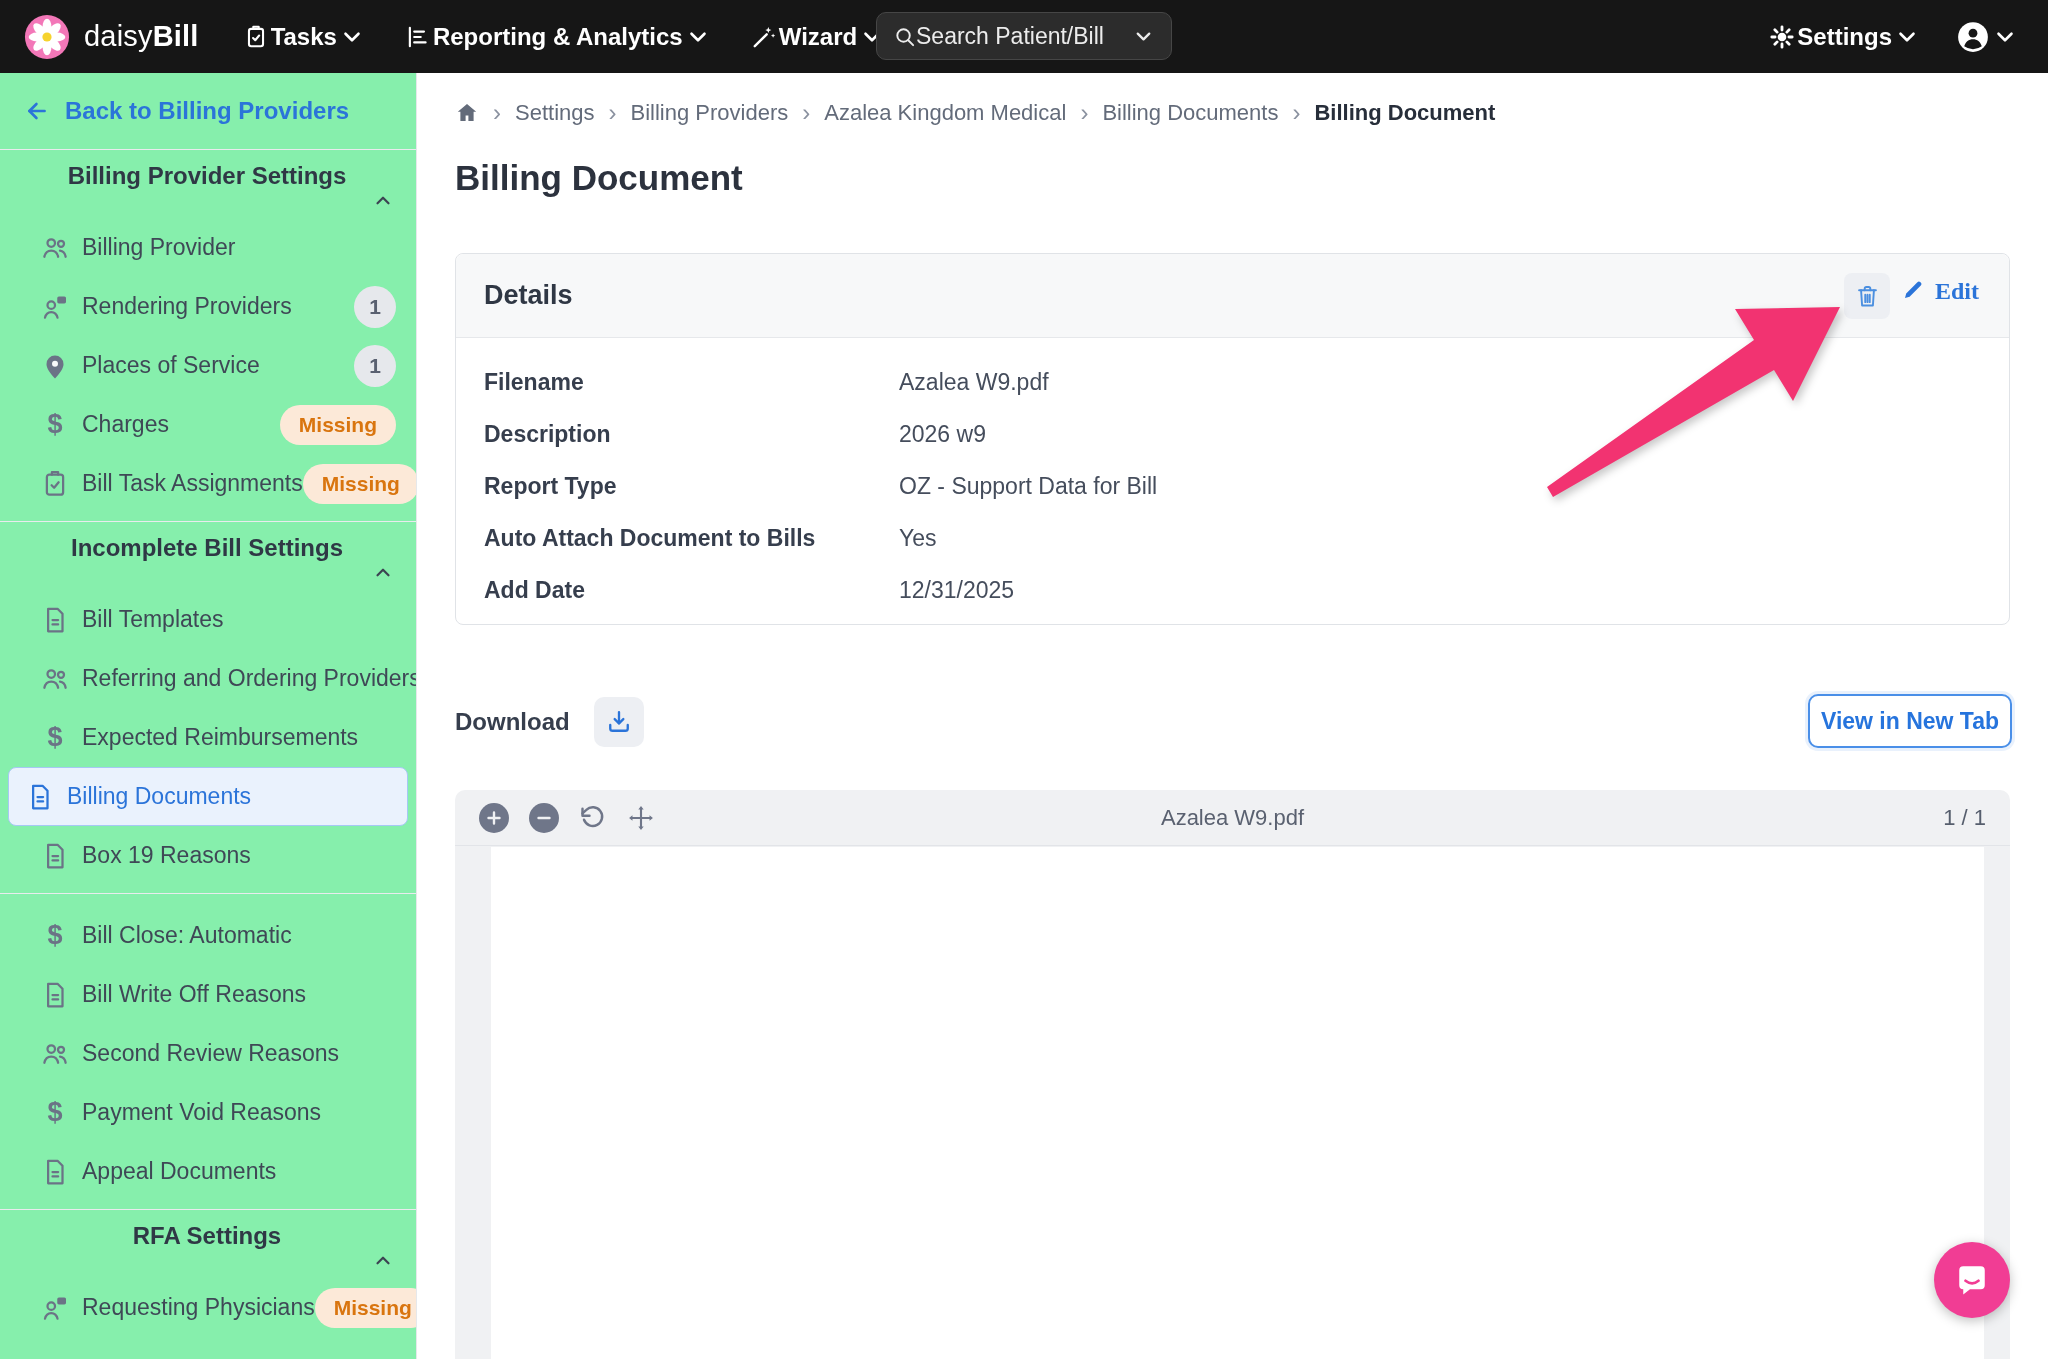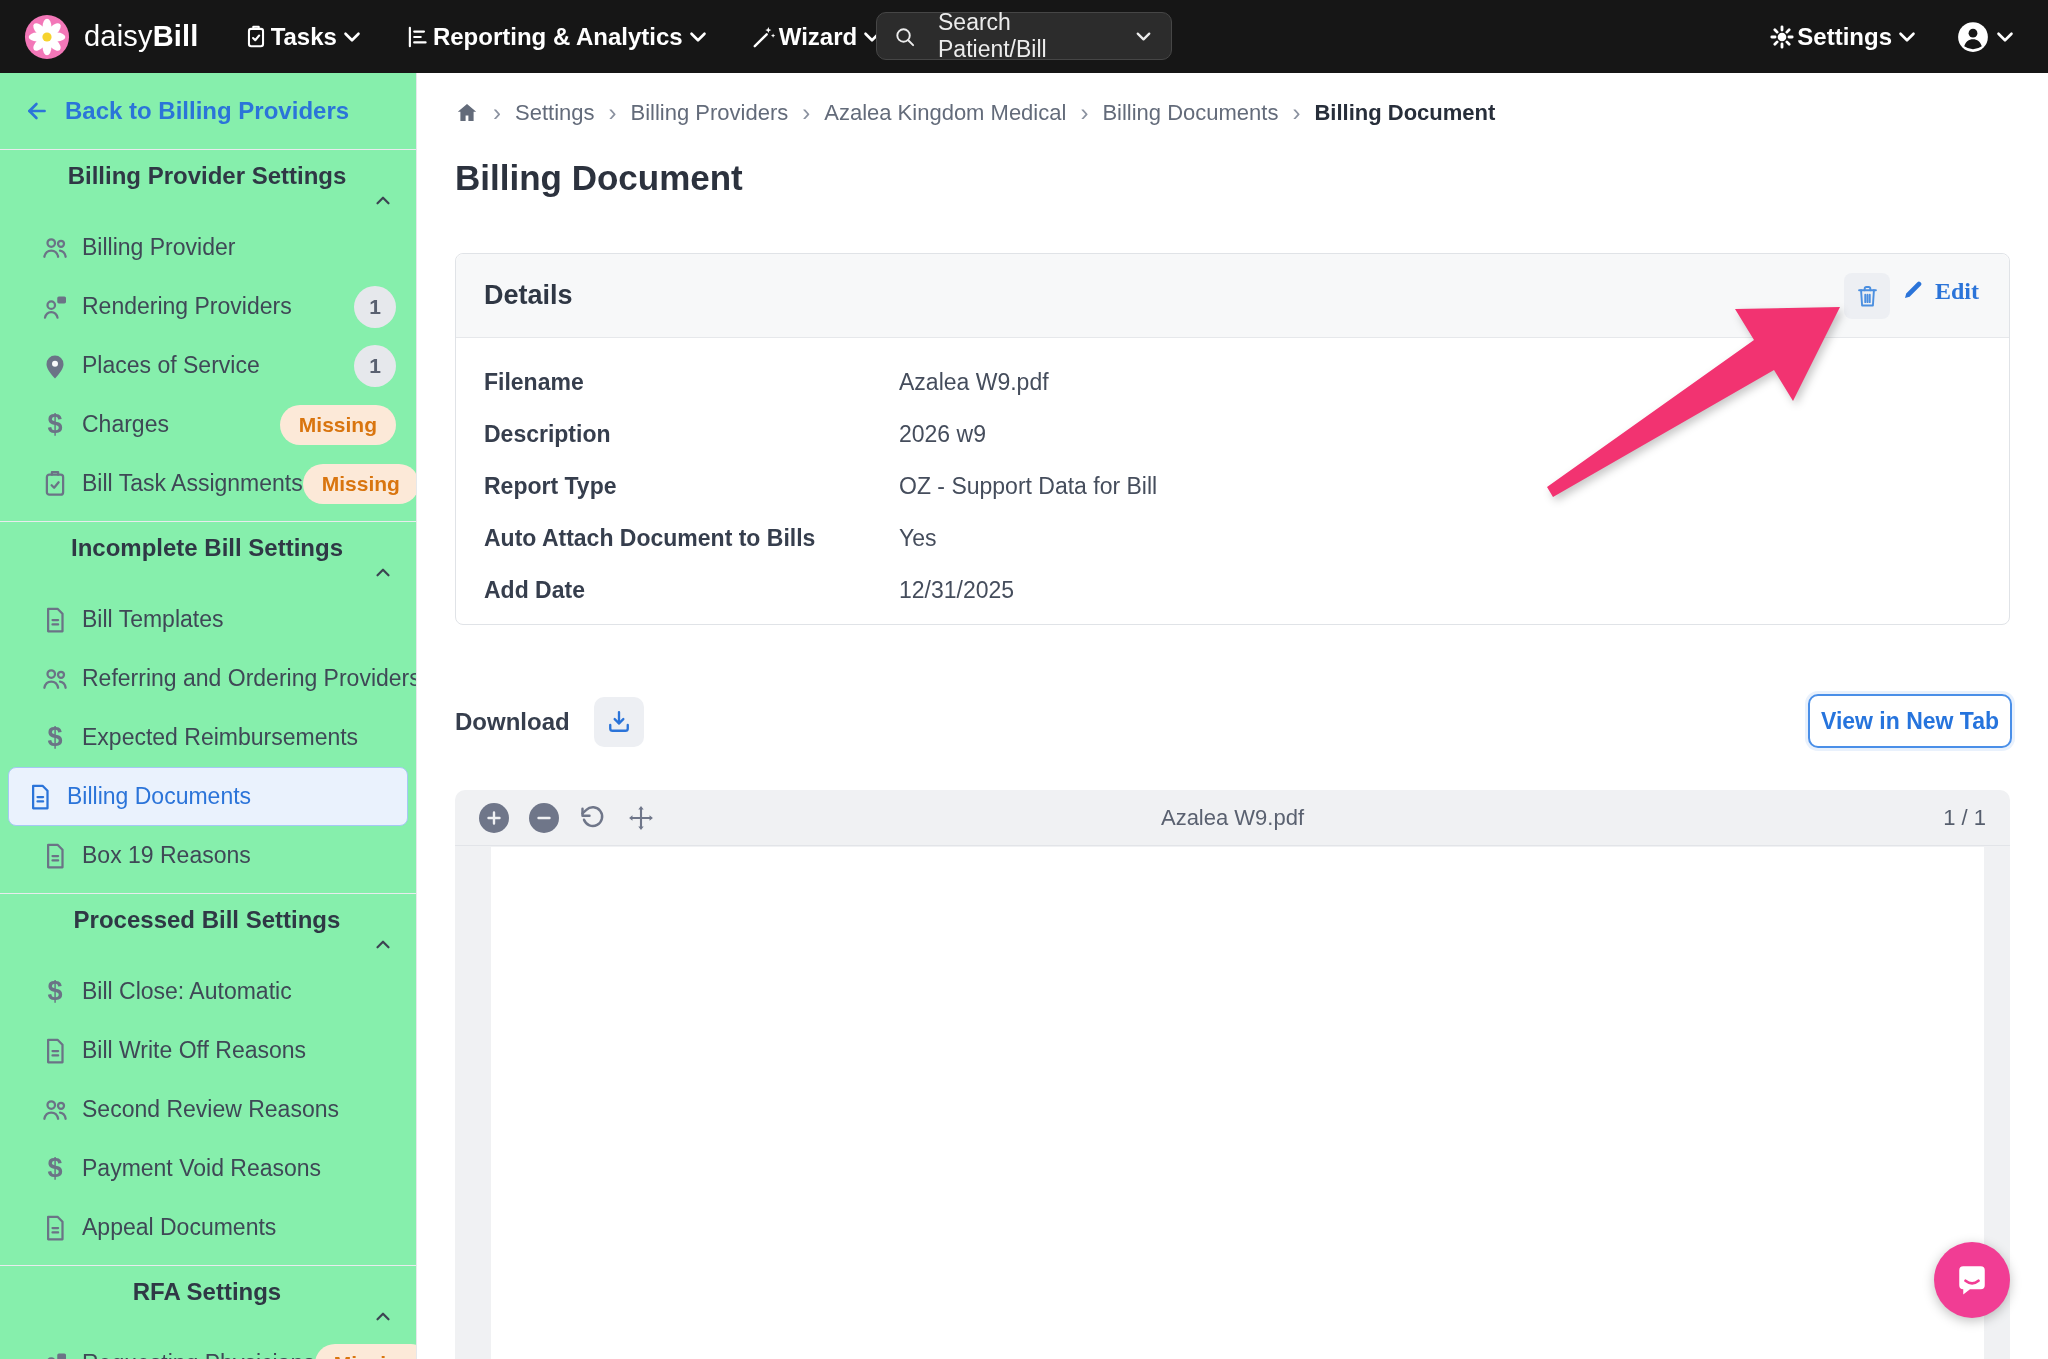--- a/index.html
+++ b/index.html
@@ -13,21 +13,21 @@
   .brand { display:flex; align-items:center; gap:14px; margin-right:44px; }
   .brand-logo { width:46px; height:46px; }
   .brand-text { font-size:29px; color:#fff; font-weight:400; letter-spacing:.2px; }
   .brand-text b { font-weight:700; }
   .nav-menu { display:flex; align-items:center; gap:2px; color:#fff; font-size:24px; font-weight:700;
               margin-right:40px; cursor:pointer; }
   .nav-menu .ic { width:26px; height:26px; color:#fff; }
   .nav-chev { width:18px; height:18px; color:#fff; }
   .nav-search { position:absolute; left:876px; top:12px; width:296px; height:48px; background:#2c2c2c;
                 border:1px solid #464646; border-radius:10px; display:flex; align-items:center;
-                padding:0 16px; gap:22px; color:#ececec; font-size:23px; cursor:pointer; }
+                padding:0 16px; gap:0; color:#ececec; font-size:23px; cursor:pointer; }
   .nav-search .ic { width:23px; height:23px; color:#ececec; }
   .nav-search .grow { flex:1; }
   .nav-right { margin-left:auto; display:flex; align-items:center; gap:36px; }
   .ic { display:inline-flex; }
   .ic svg { width:100%; height:100%; }
 
   
   .sidebar { position:absolute; left:0; top:73px; width:417px; bottom:0; background:#86efac;
              border-right:1px solid #e6e8eb; overflow:hidden; }
   .side-back { height:77px; display:flex; align-items:center; gap:15px; padding-left:24px;
@@ -355,28 +355,20 @@
           <svg viewBox="0 0 24 24" fill="none" stroke="currentColor" stroke-width="1.8" stroke-linecap="round" stroke-linejoin="round">
               <path d="M6.5 3h7.5l4 4v14H6.5z"></path>
               <path d="M10 12h4.5M10 15.5h4.5"></path>
             </svg>
         </span>
         <span class="lbl">Box 19 Reasons</span>
       </div>
     </div>
 
     <div class="side-section">
-      <div class="side-header">
-        <span>Processed Bill Settings</span>
-        <span class="ic">
-          <svg viewBox="0 0 24 24" fill="none" stroke="currentColor" stroke-width="2.4" stroke-linecap="round" stroke-linejoin="round">
-              <path d="M6 14.5l6-6 6 6"></path>
-            </svg>
-        </span>
-      </div>
       <div class="side-item">
         <span class="ic dollar">$</span>
         <span class="lbl">Bill Close: Automatic</span>
       </div>
       <div class="side-item">
         <span class="ic">
           <svg viewBox="0 0 24 24" fill="none" stroke="currentColor" stroke-width="1.8" stroke-linecap="round" stroke-linejoin="round">
               <path d="M6.5 3h7.5l4 4v14H6.5z"></path>
               <path d="M10 12h4.5M10 15.5h4.5"></path>
             </svg>

